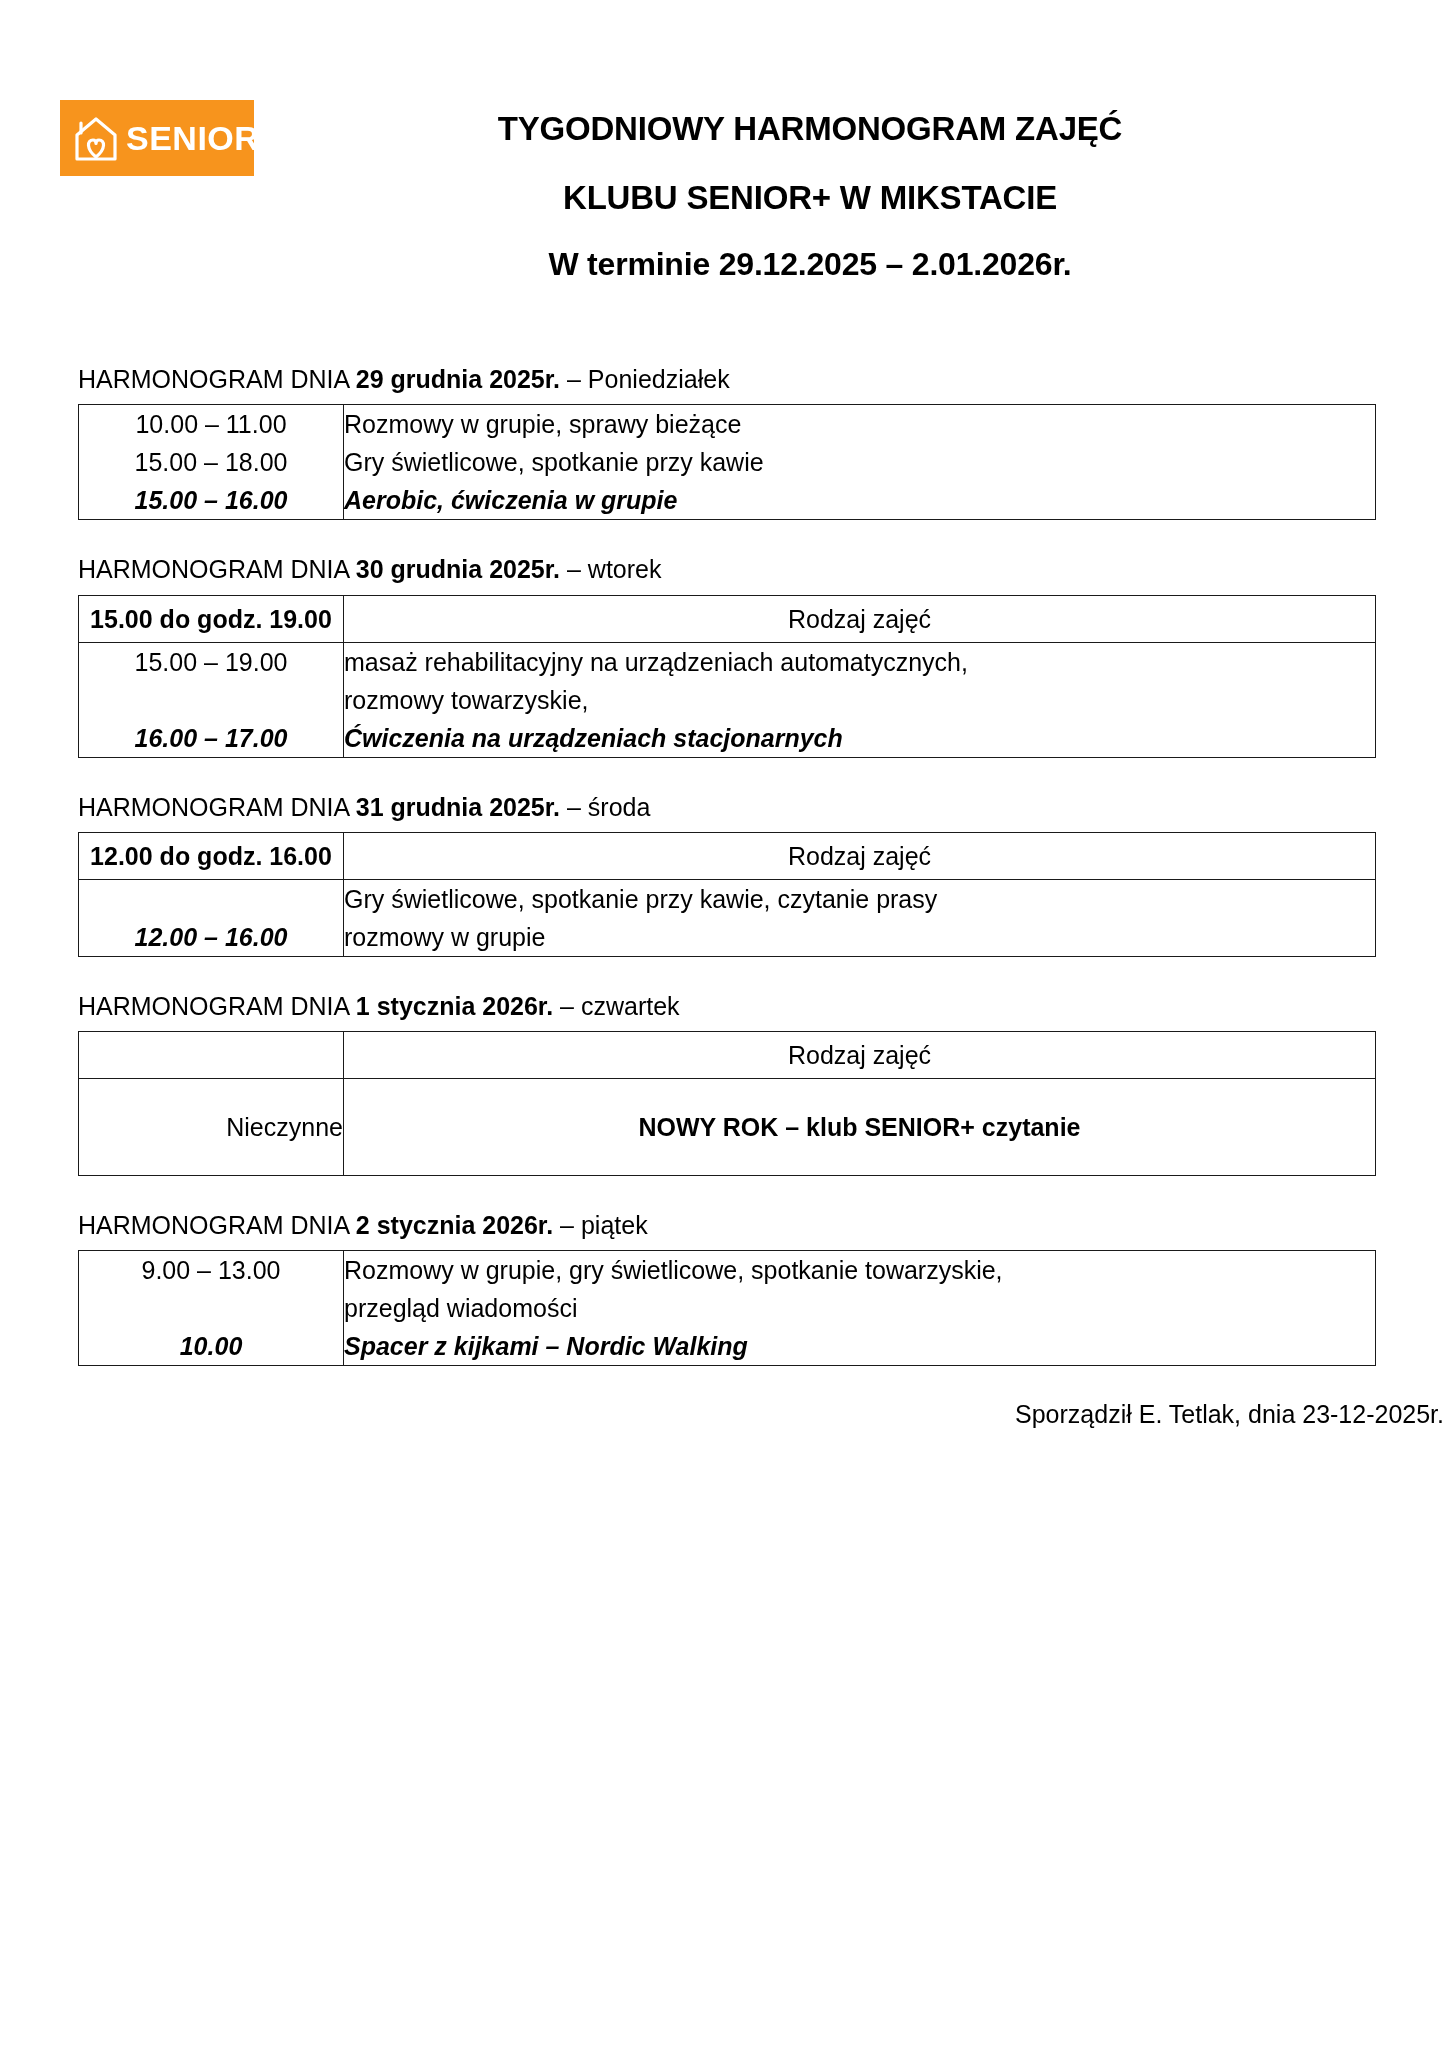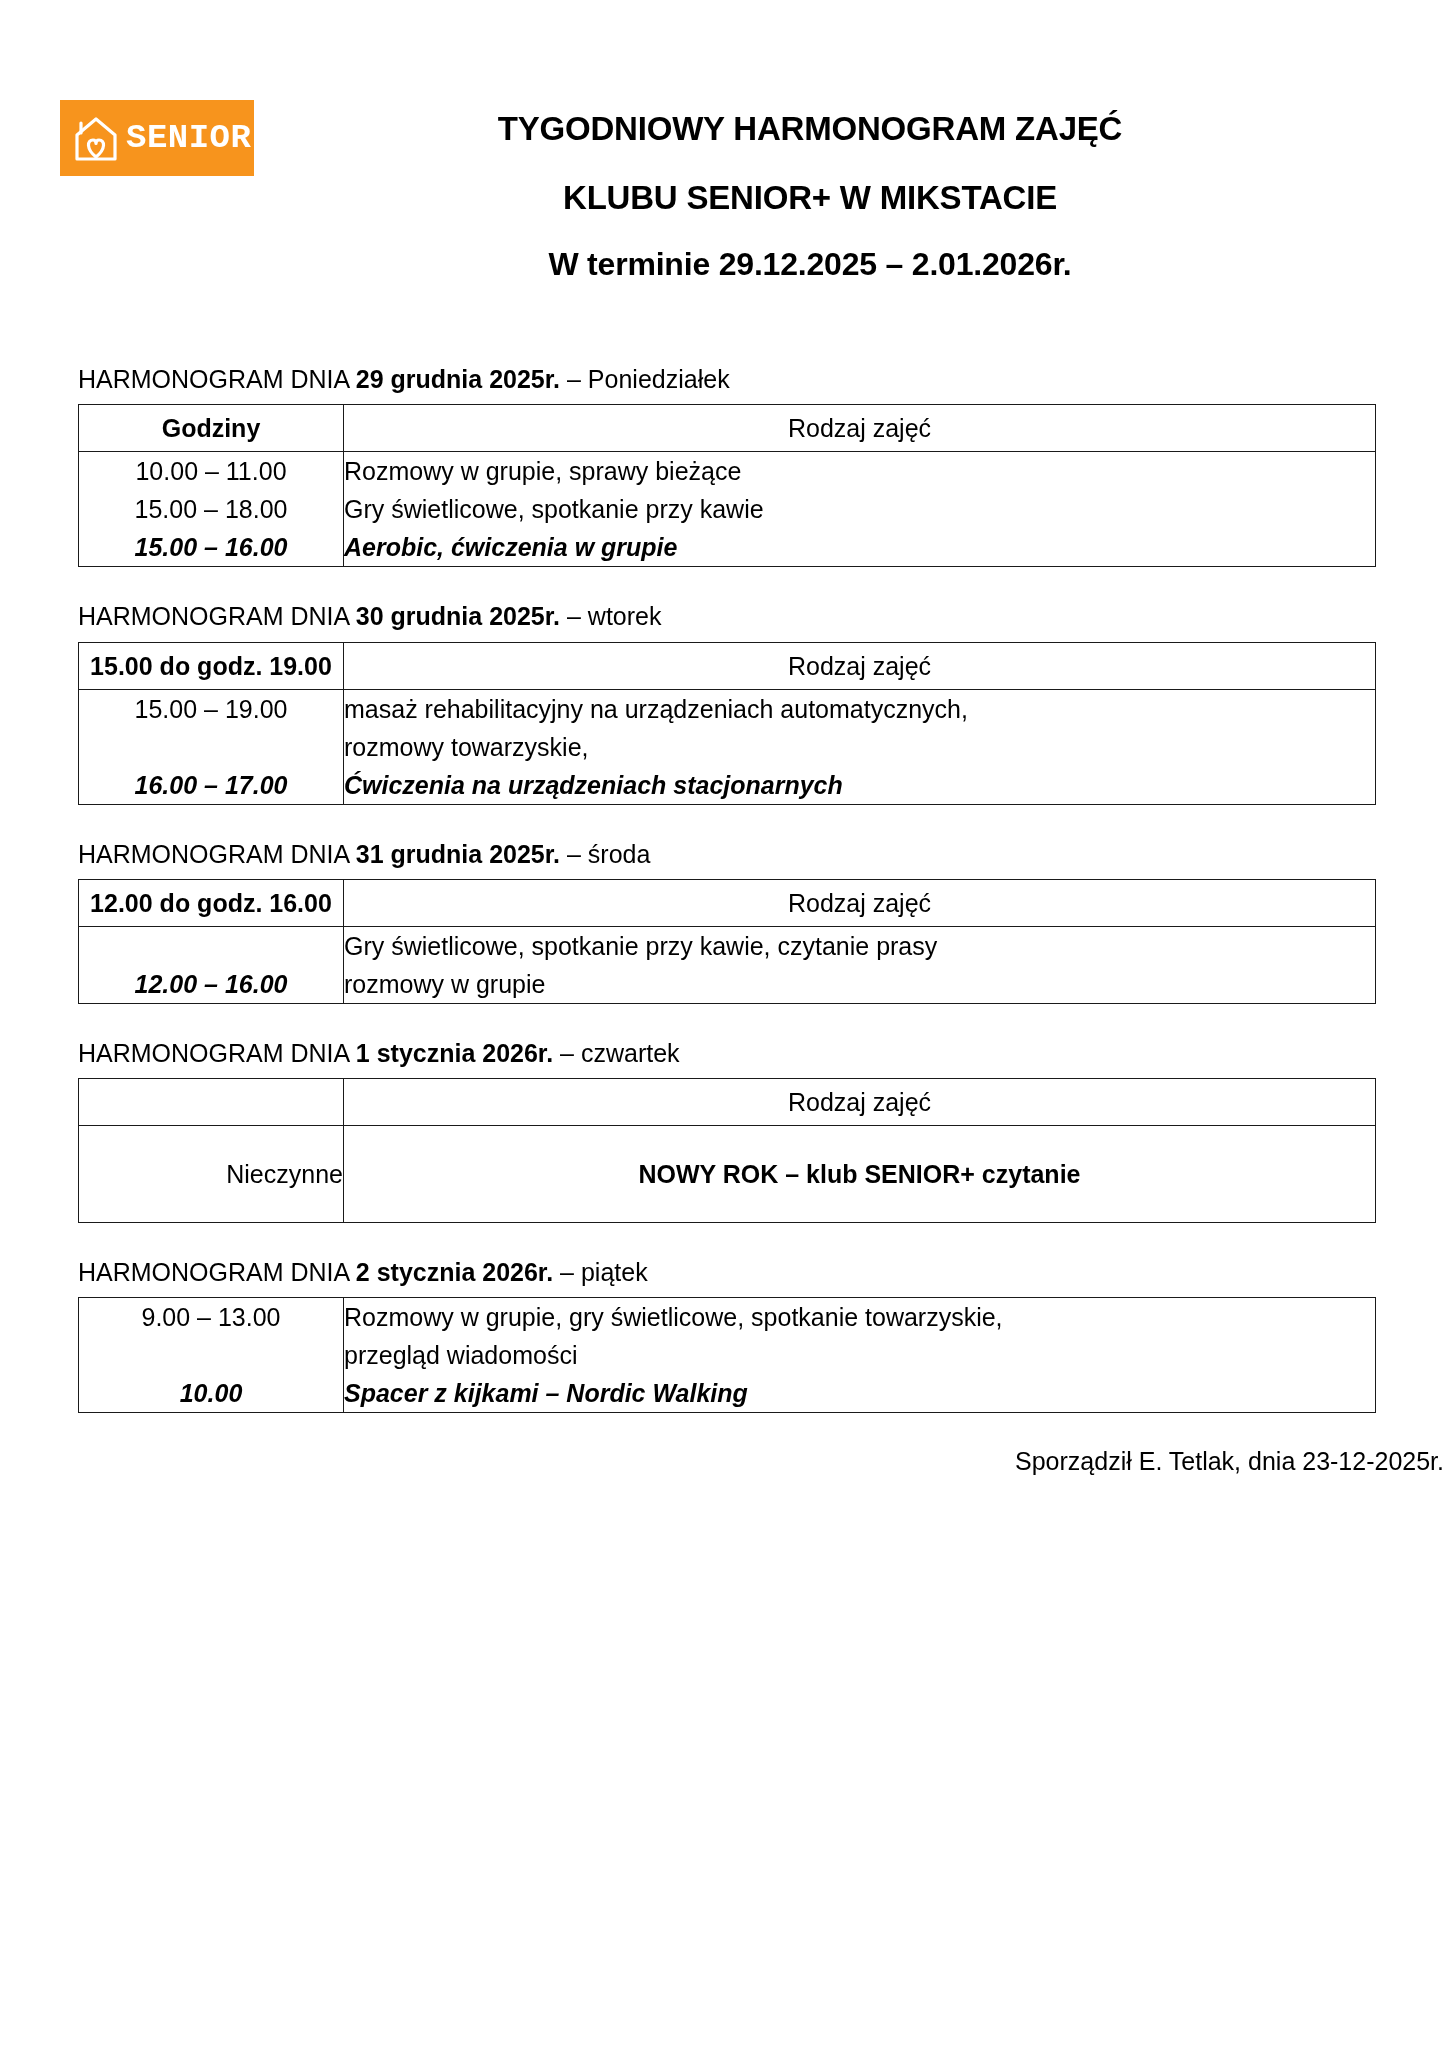--- a/index.html
+++ b/index.html
@@ -54,21 +54,21 @@
     flex: 0 0 auto;
     margin-right: 4px;
     margin-top: 2px;
   }
   .logo-text {
     color: #ffffff;
     font-size: 34px;
     font-weight: 700;
     letter-spacing: 0.5px;
     line-height: 1;
-    font-family: Liberation Mono, monospace;
+    font-family: Liberation Sans, sans-serif;
     white-space: nowrap;
   }
 
   .titles {
     flex: 1 1 auto;
     text-align: center;
     padding-left: 8px;
     padding-right: 30px;
     margin-top: 12px;
   }
@@ -188,24 +188,20 @@
   <div class="content" id="day-sections">
       <div class="day-block">
         <div class="day-heading"><span>HARMONOGRAM DNIA </span><span class="bold">29 grudnia 2025r.</span><span> – Poniedziałek</span></div>
         <table class="sched">
           <colgroup>
             <col class="time-col">
             <col>
           </colgroup>
           <tbody>
             <tr>
-              <td class="hdr-time">Godziny</td>
-              <td class="hdr-kind">Rodzaj zajęć</td>
-            </tr>
-            <tr>
               <td class="cell-time">
                 <div class="rowline">10.00 – 11.00</div>
                 <div class="rowline">15.00 – 18.00</div>
                 <div class="rowline b">15.00 – 16.00</div>
               </td>
               <td class="cell-kind">
                 <div class="rowline">Rozmowy w grupie, sprawy bieżące</div>
                 <div class="rowline">Gry świetlicowe, spotkanie przy kawie</div>
                 <div class="rowline b">Aerobic, ćwiczenia w grupie</div>
               </td>

